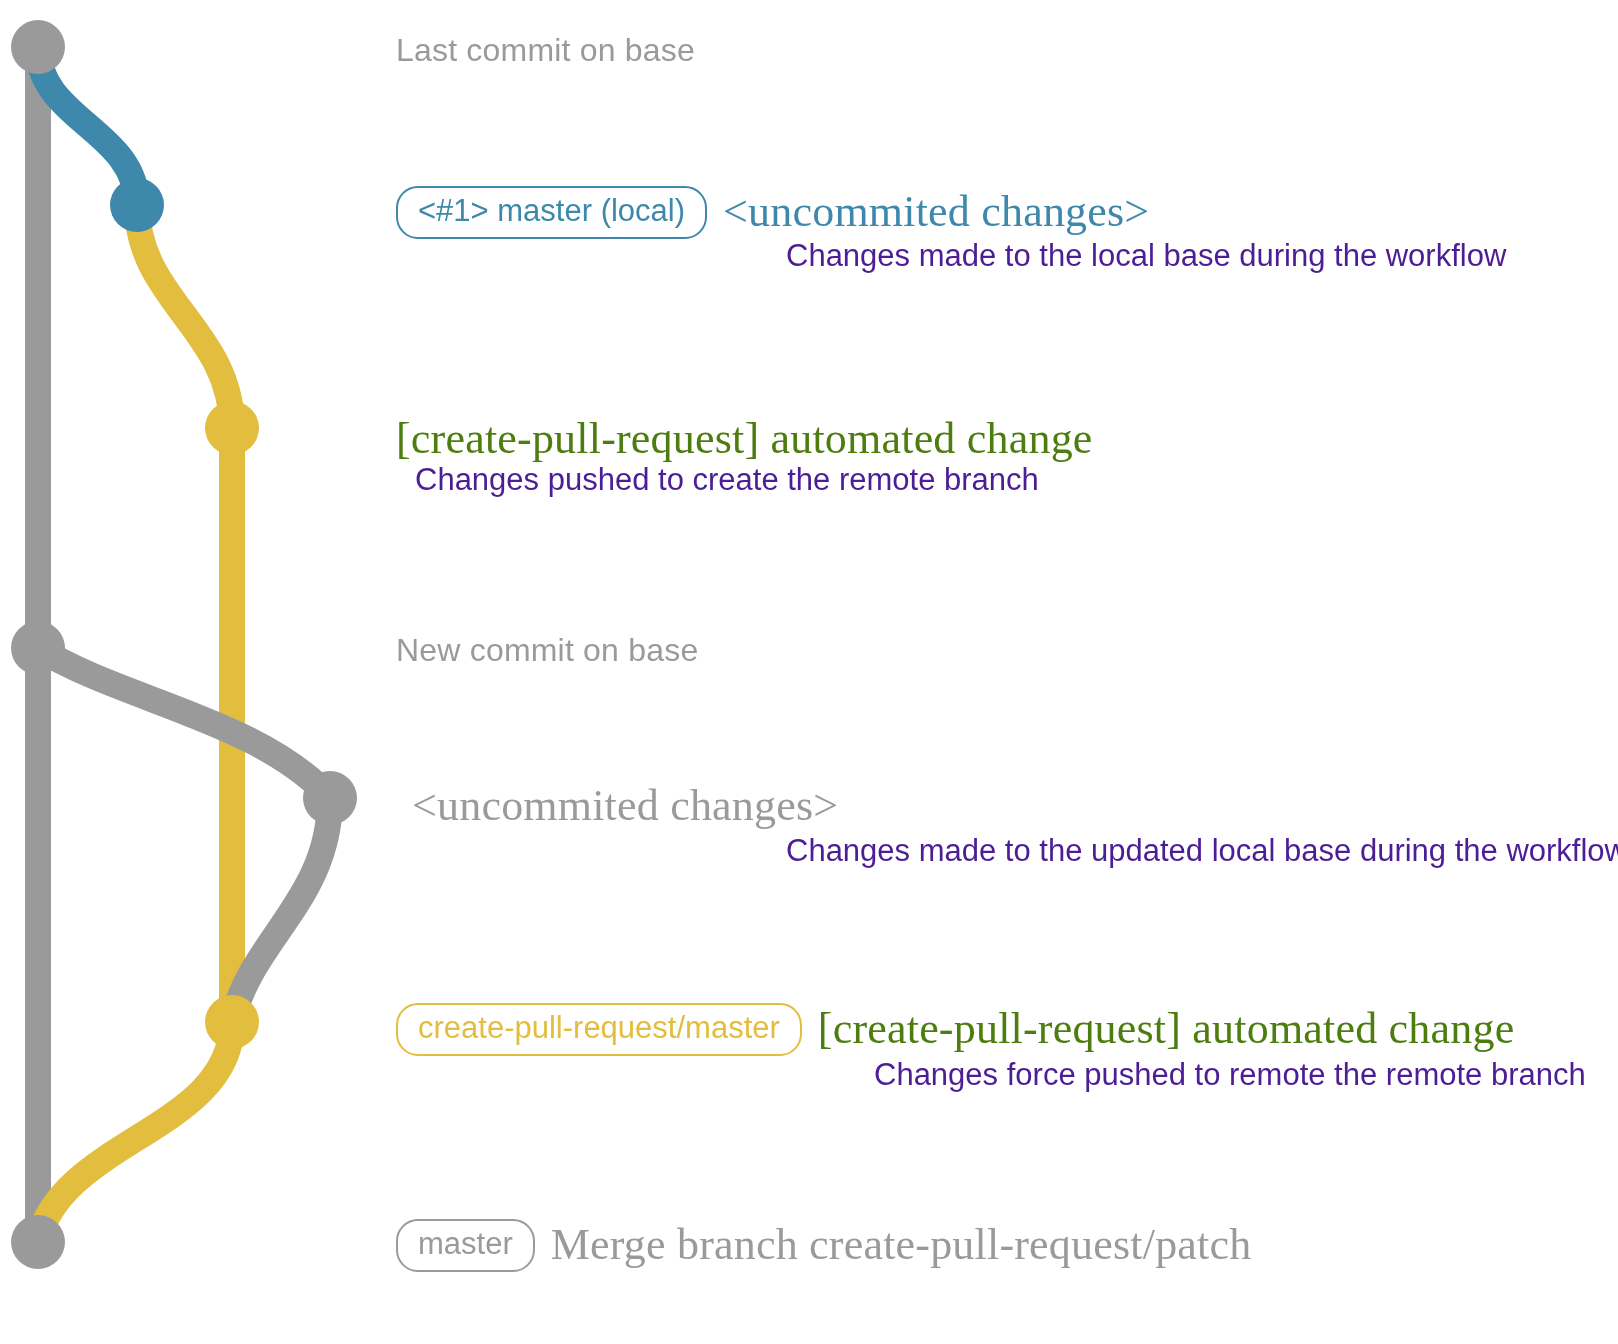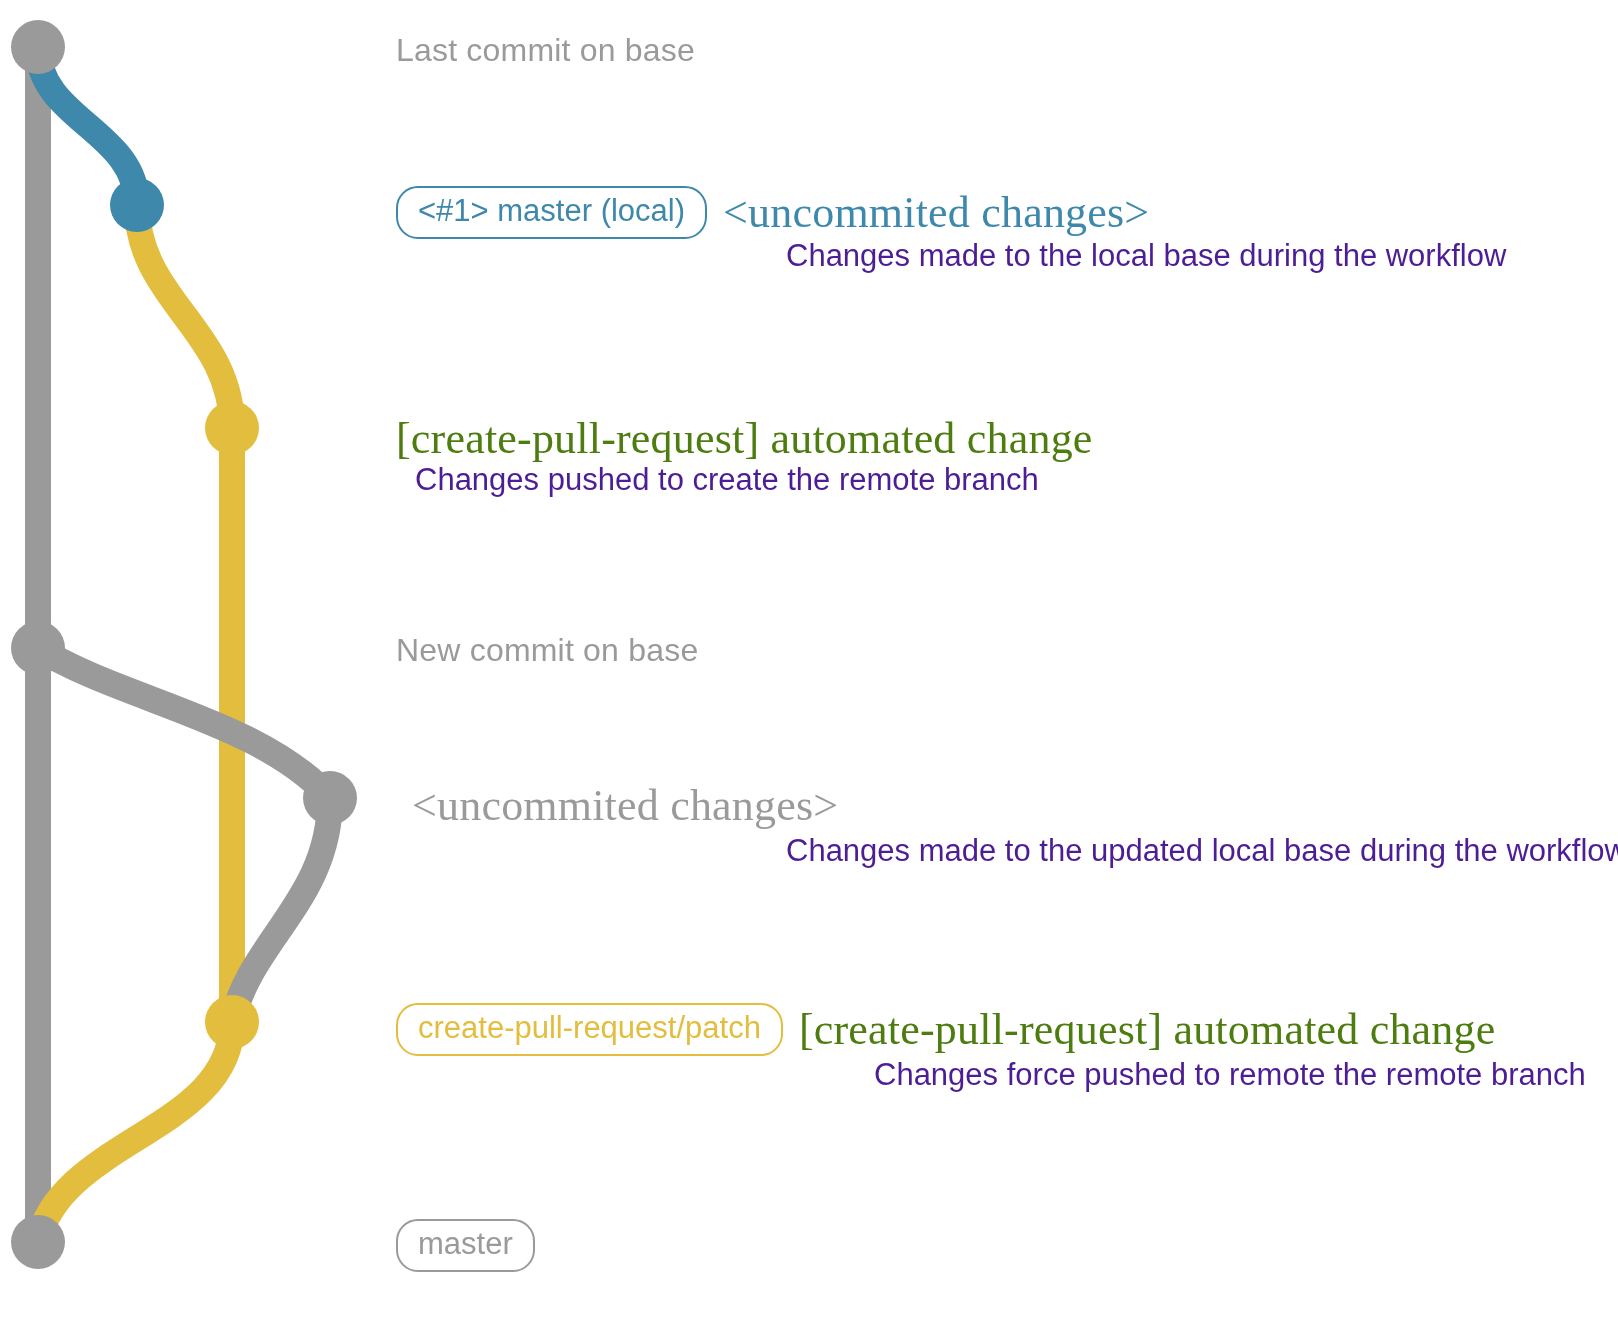--- a/index.html
+++ b/index.html
@@ -33,21 +33,20 @@
     font-family: "Liberation Sans", sans-serif;
     font-size: 32px;
     color: #9a9a9a;
     letter-spacing: 0.2px;
   }
 
   
   .ref-row {
     position: absolute;
     display: flex;
-    align-items: center;
     white-space: nowrap;
   }
 
   .badge {
     display: inline-block;
     border: 2px solid #9a9a9a;
     border-radius: 22px;
     padding: 7px 20px 9px 20px;
     font-family: "Liberation Sans", sans-serif;
     font-size: 31px;
@@ -131,20 +130,21 @@
 <div class="description" style="left:415px; top:462px;">Changes pushed to create the remote branch</div>
 
 <div class="annotation section-caption" style="left:396px; top:632px;">New commit on base</div>
 
 <div class="ref-row" style="left:396px; top:780px;">
   <span class="ref-title gray">&lt;uncommited changes&gt;</span>
 </div>
 <div class="description" style="left:786px; top:833px;">Changes made to the updated local base during the workflow</div>
 
 <div class="ref-row" style="left:396px; top:1003px;">
-  <span class="badge yellow">create-pull-request/patch</span>
+  <span class="badge yellow">create-pull-request/master</span>
   <span class="ref-title yellow">[create-pull-request] automated change</span>
 </div>
 <div class="description" style="left:874px; top:1057px;">Changes force pushed to remote the remote branch</div>
 
 <div class="ref-row" style="left:396px; top:1219px;">
   <span class="badge gray">master</span>
+  <span class="ref-title gray">Merge branch create-pull-request/patch</span>
 </div>
 
 </body></html>

